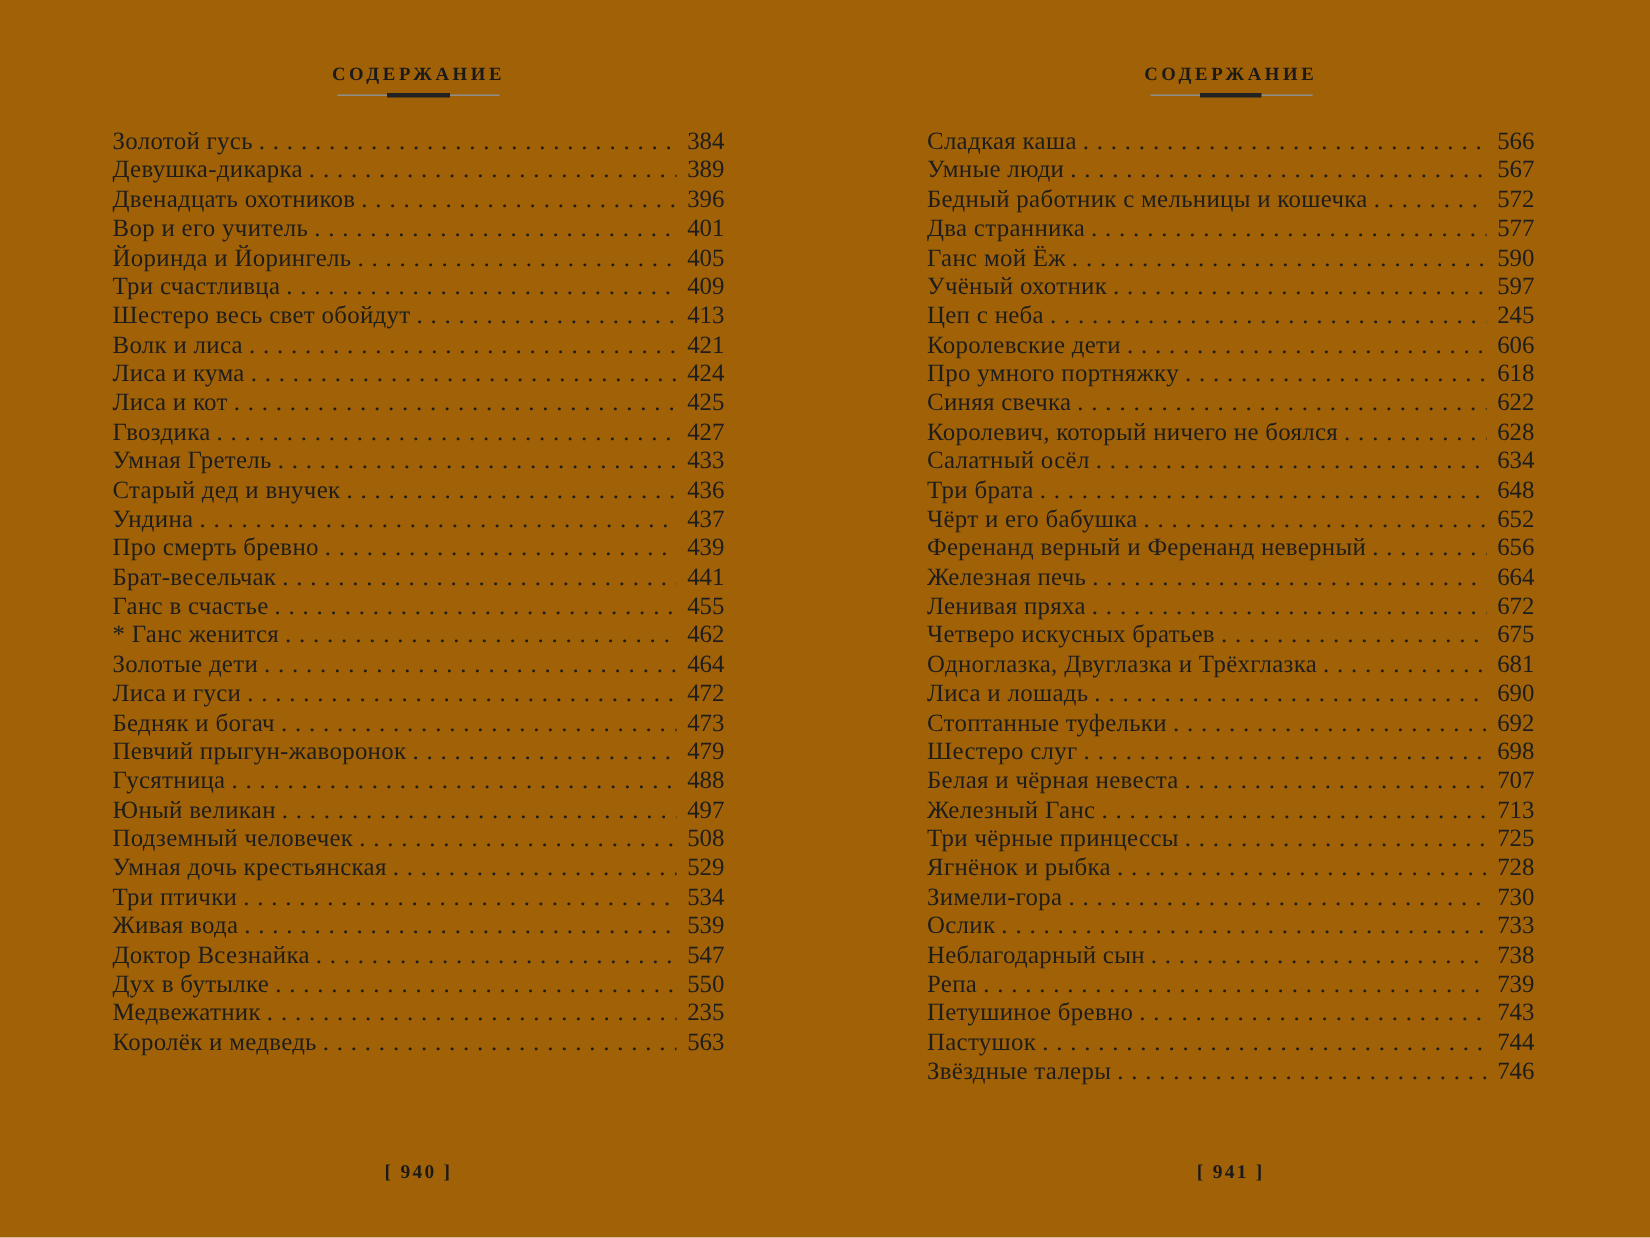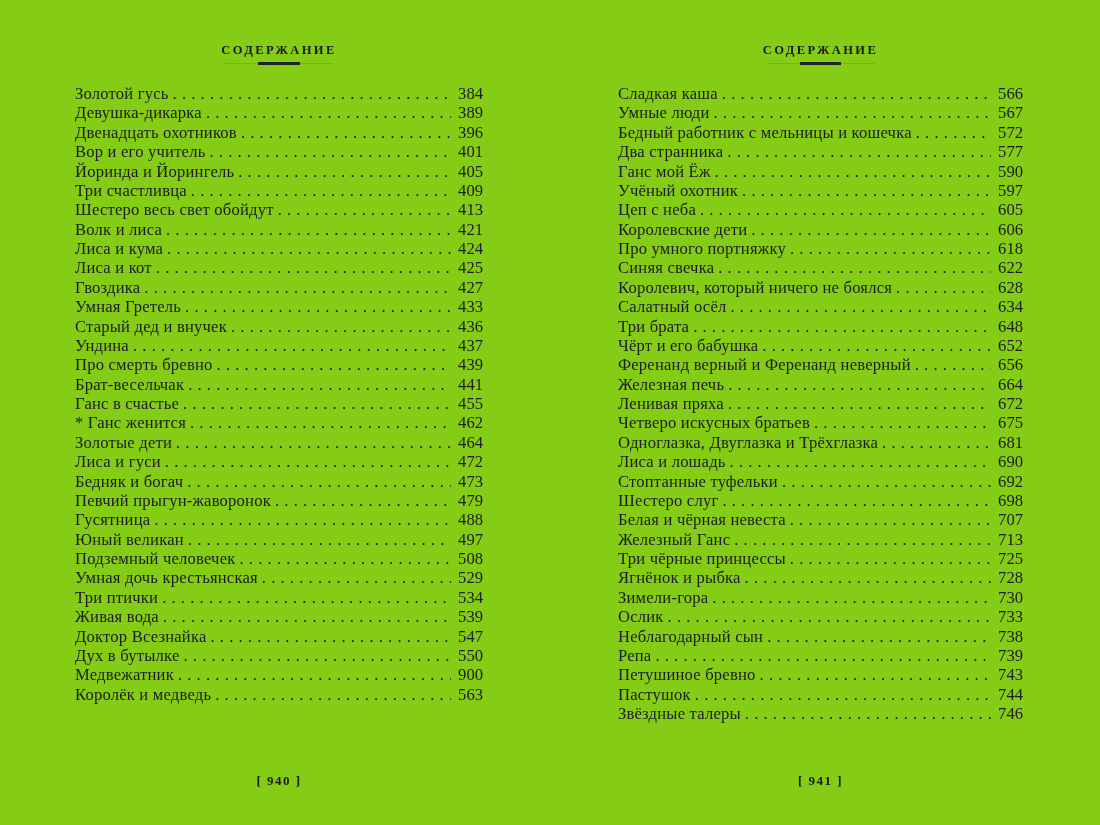--- a/index.html
+++ b/index.html
@@ -1,17 +1,17 @@
 <!DOCTYPE html>
 <html><head>
 <meta charset="utf-8">
 <style>
   html,body { margin:0; padding:0; background:#ffffff; }
   .sheet {
-    position:relative; width:1100px; height:825px; background:#84cc16;
+    position:relative; width:1100px; height:825px; background:#a16207;
     font-family:"Liberation Serif","DejaVu Serif",serif; color:#1d1d1d;
     overflow:hidden;
   }
   .page { position:absolute; top:40px; height:760px; }
   .page.left  { left:75px;  width:408px; }
   .page.right { left:618px; width:405px; }
 
   .page-header { text-align:center; }
   .header-text {
     display:inline-block; font-size:12.5px; font-weight:bold;
@@ -196,21 +196,21 @@
           <span class="toc-page">547</span>
         </div>
         <div class="toc-row">
           <span class="toc-title">Дух в бутылке</span>
           <span class="toc-dots"></span>
           <span class="toc-page">550</span>
         </div>
         <div class="toc-row">
           <span class="toc-title">Медвежатник</span>
           <span class="toc-dots"></span>
-          <span class="toc-page">900</span>
+          <span class="toc-page">235</span>
         </div>
         <div class="toc-row">
           <span class="toc-title">Королёк и медведь</span>
           <span class="toc-dots"></span>
           <span class="toc-page">563</span>
         </div>
       </div>
     <div class="page-footer">[ 940 ]</div>
   </div>
 
@@ -249,21 +249,21 @@
           <span class="toc-page">590</span>
         </div>
         <div class="toc-row">
           <span class="toc-title">Учёный охотник</span>
           <span class="toc-dots"></span>
           <span class="toc-page">597</span>
         </div>
         <div class="toc-row">
           <span class="toc-title">Цеп с неба</span>
           <span class="toc-dots"></span>
-          <span class="toc-page">605</span>
+          <span class="toc-page">245</span>
         </div>
         <div class="toc-row">
           <span class="toc-title">Королевские дети</span>
           <span class="toc-dots"></span>
           <span class="toc-page">606</span>
         </div>
         <div class="toc-row">
           <span class="toc-title">Про умного портняжку</span>
           <span class="toc-dots"></span>
           <span class="toc-page">618</span>

